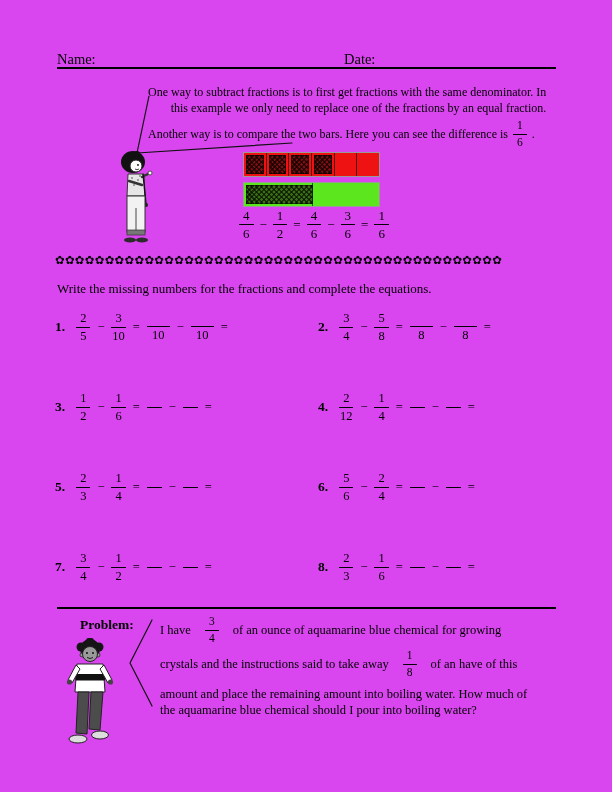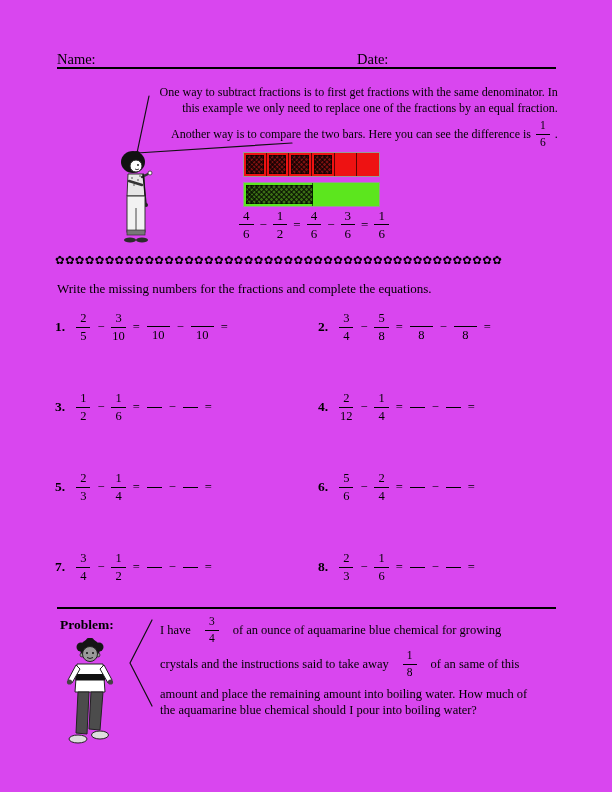--- a/index.html
+++ b/index.html
@@ -46,38 +46,38 @@
   .flowers{font-size:11.5px;letter-spacing:.3px;font-family:"DejaVu Sans",sans-serif;}
 
   .instruction{font-size:13px;}
 
   
   .problem{position:absolute;display:flex;align-items:center;font-size:12.5px;}
   .problem .pnum{font-weight:700;font-size:13.5px;margin-right:11px;}
   .ptokens{display:flex;align-items:center;gap:6px;}
 
   
-  .wp-label{font-weight:700;font-size:13.5px;}
+  .wp-label{font-weight:700;font-size:13.5px;margin-left:20px;}
   .wp-line{font-size:12.5px;line-height:16px;white-space:nowrap;gap:12px;}
 
   svg.overlay{position:absolute;left:0;top:0;pointer-events:none;}
 </style>
 </head>
 <body>
 
 <div class="page">
 
   <span class="abs hdr-label" style="left:57px;top:51px;">Name:</span>
-  <span class="abs hdr-label" style="left:357px;top:51px;">Date:</span>
+  <span class="abs hdr-label" style="left:344px;top:51px;">Date:</span>
   <div class="abs rule" style="left:57px;top:67px;width:499px;"></div>
 
   <div class="abs explain" style="left:148px;top:84px;">
     <span class="explain-line">One way to subtract fractions is to first get fractions with the same denominator. In</span>
     <span class="explain-line">this example we only need to replace one of the fractions by an equal fraction.</span>
-    <div class="flexline" style="margin-top:4px;margin-left:23px;">
+    <div class="flexline" style="margin-top:4px;">
       <span>Another way is to compare the two bars. Here you can see the difference is</span>
       <span class="frac frac-inline">
         <span class="num">1</span>
         <span class="den">6</span>
       </span>
       <span>.</span>
     </div>
   </div>
 
   <svg class="abs" style="left:112px;top:150px;" width="58" height="96" viewBox="0 0 58 96">
@@ -353,21 +353,21 @@
       <span class="den">4</span>
     </span>
     <span>of an ounce of aquamarine blue chemical for growing</span>
   </div>
   <div class="abs flexline wp-line" style="left:160px;top:650px;">
     <span>crystals and the instructions said to take away</span>
     <span class="frac frac-inline">
       <span class="num">1</span>
       <span class="den">8</span>
     </span>
-    <span>of an same of this</span>
+    <span>of an have of this</span>
   </div>
   <div class="abs wp-line" style="left:160px;top:702px;">the aquamarine blue chemical should I pour into boiling water?</div>
   <div class="abs wp-line" style="left:160px;top:686px;">amount and place the remaining amount into boiling water. How much of</div>
 
   <svg class="overlay" width="612" height="792">
     <path d="M137,153 L149,96" stroke="#111" stroke-width="1.2" fill="none" stroke-linecap="round"></path>
     <path d="M137,153 L292,143" stroke="#111" stroke-width="1.2" fill="none" stroke-linecap="round"></path>
     <circle cx="137" cy="154" r="3" fill="#111"></circle>
     <path d="M152,620 L130,663 L152,706" stroke="#111" stroke-width="1.2" fill="none" stroke-linecap="round"></path>
   </svg>

